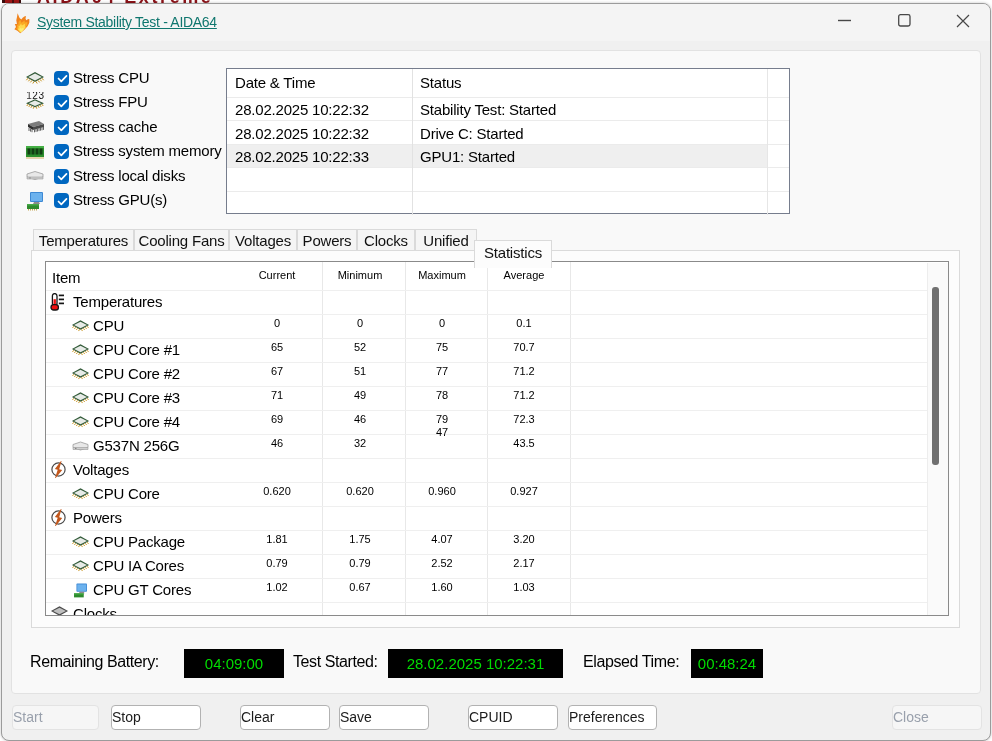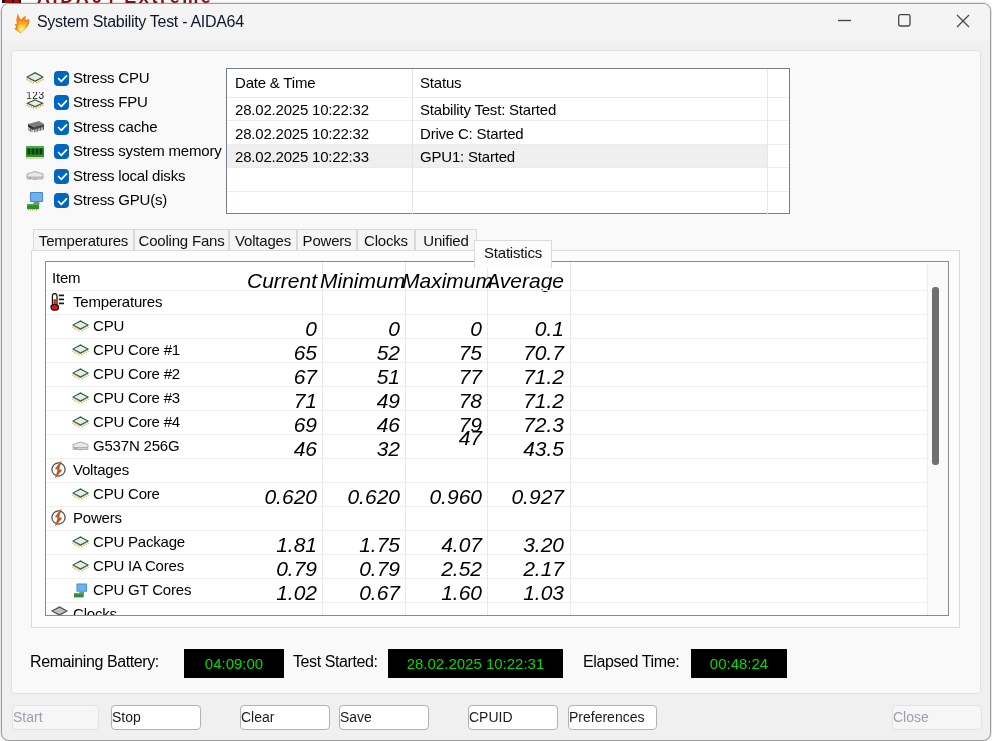--- a/index.html
+++ b/index.html
@@ -4,21 +4,21 @@
 <style>
 * { margin:0; padding:0; box-sizing:border-box; }
 html,body { width:992px; height:741px; background:#ffffff; overflow:hidden;
   font-family:"Liberation Sans", sans-serif; }
 .abs { position:absolute; }
 #dialog { position:absolute; left:1px; top:3px; width:990px; height:738px;
   background:#f0f0f0; border:1px solid #9b9b9b; border-radius:8px; overflow:hidden;
   box-shadow:0 0 3px rgba(0,0,0,0.25); }
 
 #titletext { left:35px; top:5px; width:400px; height:26px; line-height:26px;
-  font-size:16px; letter-spacing:-0.3px; color:#0f172a; }
+  font-size:14px; letter-spacing:-0.3px; color:#0f766e;text-decoration:underline; }
 .winbtn { color:#474747; }
 #panel { left:9px; top:46px; width:970px; height:644px; background:#f9f9f9;
   border:1px solid #e2e2e2; border-radius:4px; }
 
 .ckrow { position:absolute; left:0; width:230px; height:25px; }
 .ck { position:absolute; left:52px; top:2px; width:15px; height:15px; background:#0067c0;
   border-radius:4px; }
 .ck svg { position:absolute; left:1.5px; top:1.5px; }
 .cklabel { position:absolute; left:71px; top:0px; font-size:15px; color:#000; white-space:nowrap; letter-spacing:-0.2px;}
 .ckicon { position:absolute; left:23px; top:-1px; width:20px; height:21px; }
@@ -34,21 +34,21 @@
   font-size:15px; color:#111; text-align:center; line-height:21px; letter-spacing:-0.2px;}
 .tabactive { top:220px; height:28px; background:#fcfcfc; border-bottom:none; line-height:24px; z-index:5;margin-top:16px; }
 #tabpanel { left:29px; top:246px; width:929px; height:378px; background:#fcfcfc;
   border:1px solid #dadada; z-index:1; }
 
 #stats { left:43px; top:257px; width:904px; height:355px; background:#fff;
   border:1px solid #8a8a8a; overflow:hidden; z-index:2; }
 .st-v { position:absolute; top:0; width:1px; height:100%; background:#e8e8e8; }
 .st-line { position:absolute; left:0; width:100%; height:1px; background:#efefef; }
 .st-cell { position:absolute; font-size:15px; color:#000; white-space:nowrap; letter-spacing:-0.2px;}
-.st-num { position:absolute; font-size:21px; color:#000; text-align:right; width:80px;font-style:italic; }
+.st-num { position:absolute; font-size:11px; color:#000; text-align:center; width:80px; }
 .sticon { position:absolute; }
 #sb-track { position:absolute; z-index:3; left:881px; top:1px; width:21px; height:353px; background:#fafafa; border-left:1px solid #ededed;}
 #sb-thumb { position:absolute; z-index:4; left:886px; top:25px; width:7px; height:178px; background:#707070; border-radius:3px;}
 
 .lcdlabel { position:absolute; font-size:16px; letter-spacing:-0.4px; color:#000; white-space:nowrap; }
 .lcd { position:absolute; top:645px; height:29px; background:#000; color:#00dc00;
   font-size:15px; text-align:center; line-height:29px; letter-spacing:0px; }
 
 .btn { position:absolute; top:701px; height:25px; background:#ffffff; border:1px solid #b2b2b2;
   border-radius:4px; font-size:14px; color:#1b1b1b; line-height:23px; }
@@ -515,21 +515,21 @@
         </svg>
     <div class="st-cell" style="left:27px;top:343px;">Clocks</div>
     </div>
   </div>
 
   <div class="lcdlabel" style="left:28px;top:649px;">Remaining Battery:</div>
   <div class="lcd" style="left:176px;width:100px;margin-left:6px;">04:09:00</div>
   <div class="lcdlabel" style="left:291px;top:649px;">Test Started:</div>
   <div class="lcd" style="left:386px;width:175px;">28.02.2025 10:22:31</div>
   <div class="lcdlabel" style="left:581px;top:649px;">Elapsed Time:</div>
-  <div class="lcd" style="left:689px;width:96px;">00:48:24</div>
+  <div class="lcd" style="left:689px;width:72px;">00:48:24</div>
 
   <div class="btn dis" style="left:10px;width:87px;">Start</div>
   <div class="btn" style="left:109px;width:90px;">Stop</div>
   <div class="btn" style="left:238px;width:90px;">Clear</div>
   <div class="btn" style="left:337px;width:90px;">Save</div>
   <div class="btn" style="left:466px;width:90px;">CPUID</div>
   <div class="btn" style="left:566px;width:89px;">Preferences</div>
   <div class="btn dis" style="left:890px;width:90px;">Close</div>
 </div>
 

